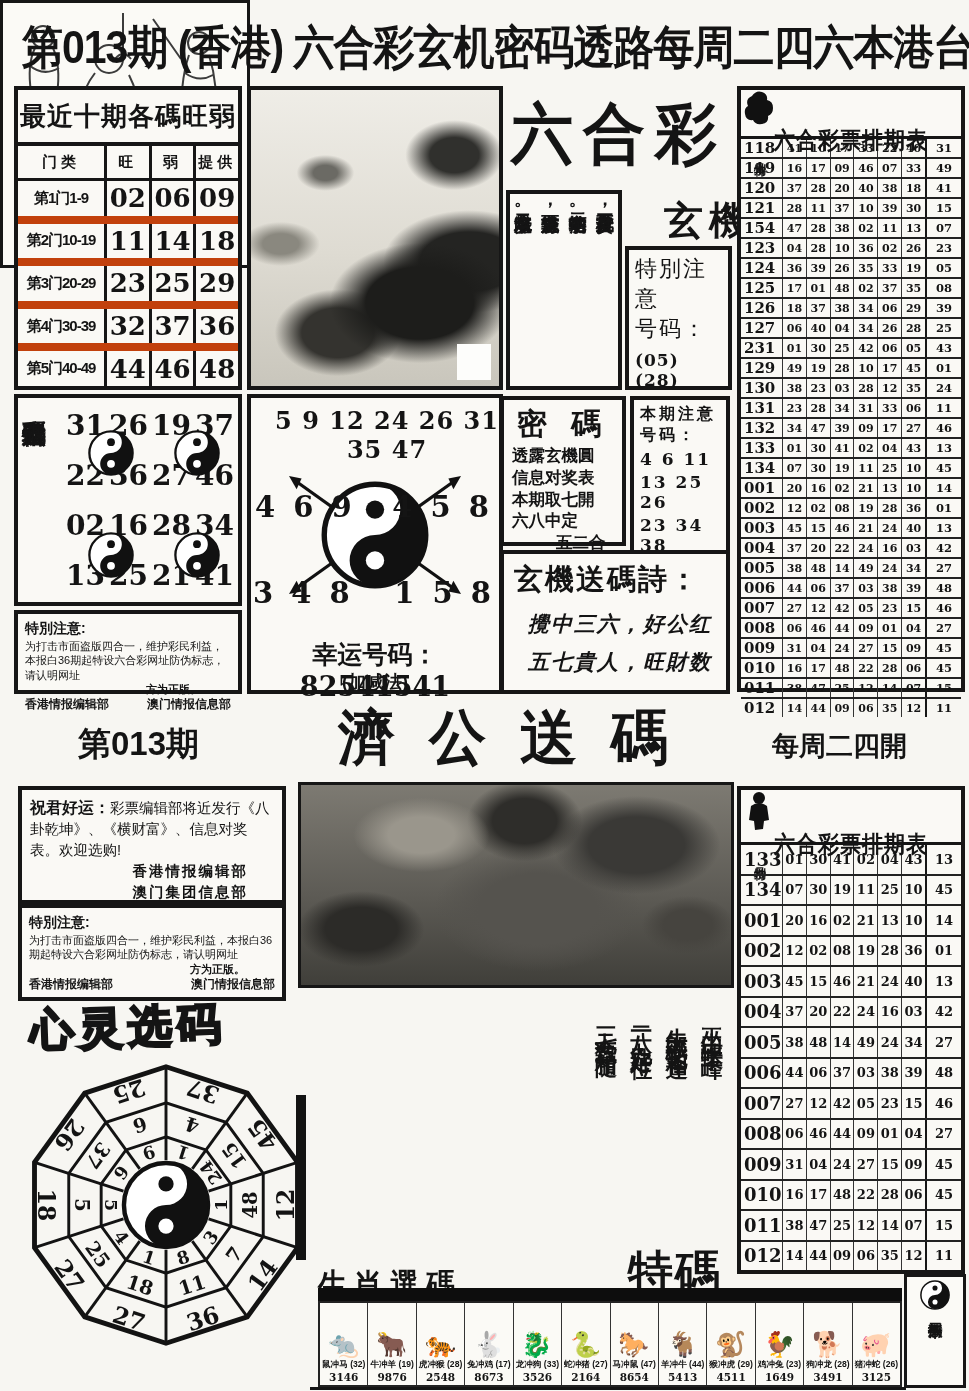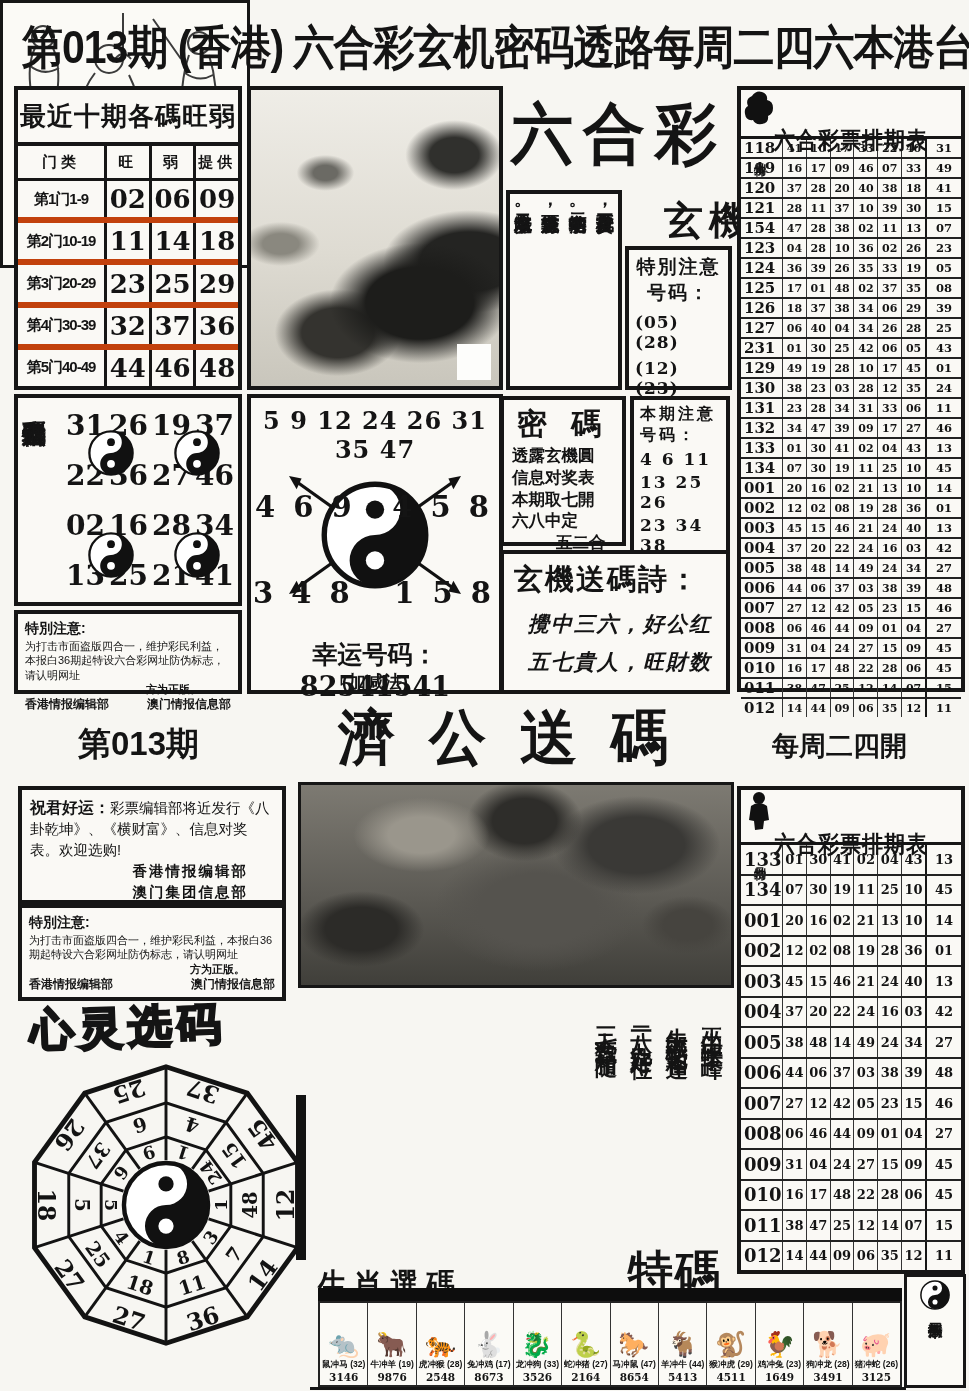--- a/index.html
+++ b/index.html
@@ -13,21 +13,21 @@
   
   #hot-box{left:14px;top:86px;width:228px;height:304px;display:flex;flex-direction:column;}
   .hot-title{height:52px;border-bottom:4px solid #161616;display:flex;align-items:center;justify-content:center;
     font-size:26px;font-weight:900;letter-spacing:1px;}
   .hot-head{display:flex;height:32px;border-bottom:3px solid #161616;}
   .hcell{display:flex;align-items:center;justify-content:center;border-left:3px solid #161616;flex:1;}
   .hcell:first-child{border-left:none;}
   .hot-head .hcell{font-size:15px;font-weight:900;letter-spacing:4px;}
   .hcell.gate{flex:0 0 86px;}
   #hot-rows{flex:1;display:flex;flex-direction:column;}
-  .hrow{flex:1;display:flex;border-bottom:6px solid #c2410c;}
+  .hrow{flex:1;display:flex;border-bottom:8px solid #c2410c;}
   .hrow:last-child{border-bottom:none;}
   .glabel{font-size:15px;font-weight:900;letter-spacing:-1px;}
   .hrow .num{font-family:"DejaVu Serif",serif;font-size:26px;font-weight:700;}
   
   #paint1{left:247px;top:86px;width:256px;height:304px;border:4px solid #161616;position:absolute;box-sizing:border-box;
     background:
       radial-gradient(70px 50px at 82% 22%, #30302d 0 35%, rgba(0,0,0,0) 70%),
       radial-gradient(120px 80px at 68% 72%, #1d1d1b 0 45%, rgba(0,0,0,0) 75%),
       radial-gradient(90px 62px at 35% 82%, #34332f 0 40%, rgba(0,0,0,0) 70%),
       radial-gradient(48px 30px at 30% 28%, #6b6a64 0 25%, rgba(0,0,0,0) 60%),
@@ -37,21 +37,21 @@
   #paint1 .seal{position:absolute;right:8px;bottom:6px;width:34px;height:36px;background:#fdfdfb;}
   
   .logo-big{left:506px;top:92px;width:226px;text-align:center;font-size:62px;font-weight:900;
     letter-spacing:10px;transform:scaleY(1.05);}
   .logo-sub{left:622px;top:194px;width:110px;text-align:center;font-size:39px;font-weight:900;letter-spacing:6px;margin-left:32px;}
   #poem-box{left:506px;top:190px;width:116px;height:200px;padding:6px 4px;display:flex;flex-direction:row-reverse;
     justify-content:space-between;}
   .vcol{writing-mode:vertical-rl;text-orientation:upright;font-weight:700;}
   .logo-vcol{font-size:18px;letter-spacing:0px;line-height:1;}
   #special-box{left:625px;top:246px;width:107px;height:144px;padding:4px 6px;}
-  .sp-t{font-size:19px;font-weight:700;letter-spacing:2px;text-align:center;}
+  .sp-t{font-size:22px;font-weight:400;letter-spacing:2px;}
   .pair-line{font-family:"DejaVu Serif",serif;font-size:17px;font-weight:700;margin-top:6px;letter-spacing:1px;}
   
   .sched{display:flex;flex-direction:column;}
   #sched-top{left:737px;top:86px;width:228px;height:606px;}
   #sched-bot{left:737px;top:786px;width:228px;height:488px;}
   .sched-head{display:flex;align-items:stretch;border-bottom:3px solid #161616;flex-direction:column;}
   #sched-top .sched-head{height:46px;}
   #sched-bot .sched-head{height:52px;}
   .blob{width:36px;display:flex;align-items:center;justify-content:center;}
   .sched-title{flex:1;display:flex;align-items:center;justify-content:center;font-size:21px;font-weight:900;
@@ -82,21 +82,21 @@
   
   .notice{padding:5px 7px;font-size:11px;line-height:1.3;}
   #notice-top{left:14px;top:610px;width:228px;height:84px;}
   #notice-bot{left:18px;top:904px;width:268px;height:97px;}
   .notice .nt{font-size:14px;font-weight:900;margin-bottom:2px;}
   .notice .zb{text-align:right;padding-right:30px;font-weight:700;}
   .notice .sigs{display:flex;justify-content:space-between;font-weight:900;font-size:12px;margin-top:1px;}
   
   #center-panel{left:247px;top:394px;width:256px;height:300px;}
   .cp-top{position:absolute;left:0;top:8px;width:100%;text-align:center;font-family:"DejaVu Serif",serif;
-    font-size:24px;font-weight:700;letter-spacing:1px;}
+    font-size:24px;font-weight:700;letter-spacing:1px;padding-left:12px;}
   .corner{position:absolute;font-family:"DejaVu Serif",serif;font-size:29px;font-weight:700;letter-spacing:4px;}
   .cp-lucky{position:absolute;left:0;top:240px;width:100%;text-align:center;font-size:25px;font-weight:900;}
   .cp-lucky b{font-family:"DejaVu Serif",serif;font-size:27px;}
   .cp-method{position:absolute;left:0;top:272px;width:100%;text-align:center;font-size:18px;font-weight:700;}
   
   #secret-box{left:500px;top:396px;width:126px;height:150px;padding:4px 8px;}
   .secret-title{text-align:center;font-size:30px;font-weight:900;letter-spacing:8px;}
   .secret-line{font-size:16.5px;font-weight:900;line-height:1.32;}
   .secret-line:last-child{padding-left:44px;}
   #attn-box{left:630px;top:396px;width:100px;height:160px;padding:4px 6px;}

